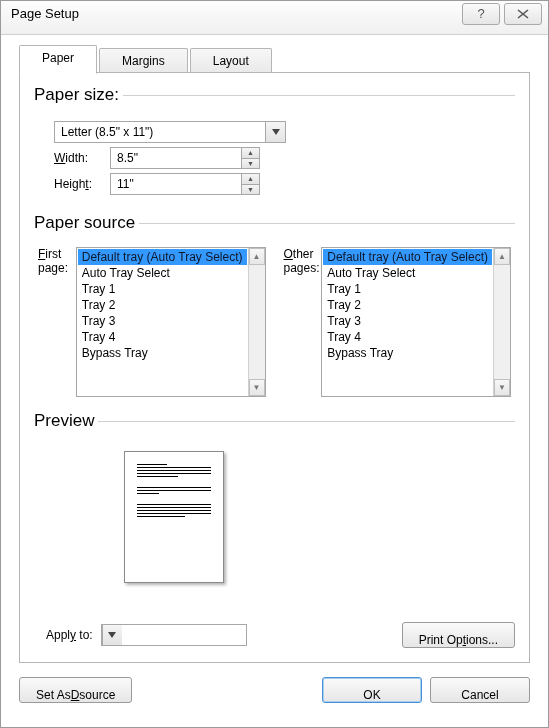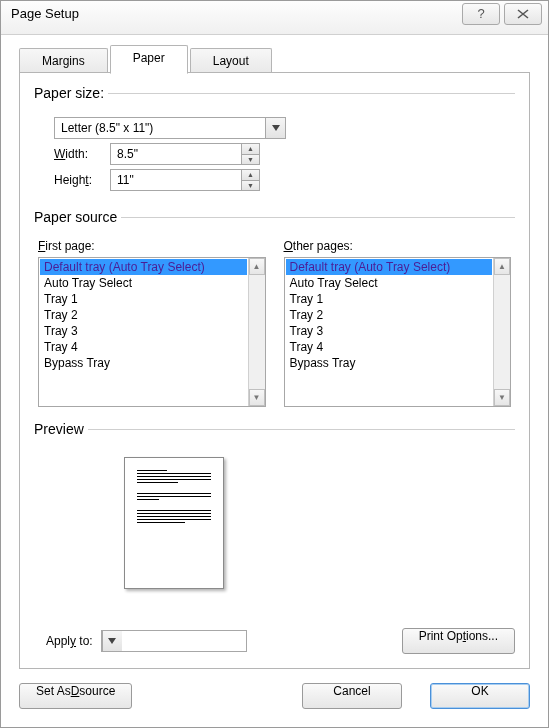--- a/index.html
+++ b/index.html
@@ -81,21 +81,21 @@
     display: flex;
     flex-direction: column;
   }
   fieldset.group {
     border: none;
     border-top: 1px solid #cfcfcf;
     margin: 0 0 10px 0;
     padding: 12px 2px 4px 2px;
   }
   fieldset.group > legend {
-    font-size: 14px;
+    font-size: 17px;
     padding: 0 4px 0 0;
     margin-left: -2px;
   }
   .row { display:flex; align-items:center; margin:4px 0 4px 18px; }
   .lbl { width: 56px; }
   .combo {
     display:flex; align-items:center;
     border:1px solid #a7a7a7; height:22px; background:#fff;
   }
   .combo .combo-text { flex:1; padding:0 6px; }
@@ -106,28 +106,28 @@
   }
   .spin {
     display:flex; border:1px solid #a7a7a7; height:22px; width:150px; background:#fff;
   }
   .spin .spin-text { flex:1; padding:0 6px; display:flex; align-items:center; }
   .spin .spin-btns { width:18px; border-left:1px solid #a7a7a7; display:flex; flex-direction:column; }
   .spin .sp { flex:1; background:linear-gradient(#f5f5f5,#e3e3e3); display:flex; align-items:center; justify-content:center; font-size:7px; color:#555; }
   .spin .sp + .sp { border-top:1px solid #a7a7a7; }
   .u { text-decoration: underline; }
   .cols { display:flex; gap:18px; margin:2px 2px 0 2px; }
-  .col { flex:1; display:flex; flex-direction:column; }
+  .col { flex:1; display:flex; flex-direction:row; }
   .col .listlabel { margin-bottom:4px; }
   .listbox {
     border:1px solid #a7a7a7; display:flex; height:150px; background:#fff;
   }
   .listbox .items { flex:1; padding:1px; overflow:hidden; }
   .listbox .item { padding:1px 4px; white-space:nowrap; }
-  .listbox .item.selected { background:#3399ff; color:#4c1d95; }
+  .listbox .item.selected { background:#3399ff; color:#0f172a; }
   .listbox .scroll {
     width:17px; border-left:1px solid #d0d0d0; background:#f0f0f0;
     display:flex; flex-direction:column;
   }
   .listbox .sc-btn { height:17px; background:linear-gradient(#f7f7f7,#e6e6e6); border:1px solid #c0c0c0; margin:0; display:flex; align-items:center; justify-content:center; font-size:8px; color:#777; }
   .listbox .sc-track { flex:1; }
   .preview-box {
     width:100px; height:132px; border:1px solid #8a8a8a;
     box-shadow: 2px 2px 3px rgba(0,0,0,0.3);
     margin: 8px 0 4px 88px;
@@ -137,25 +137,25 @@
   }
   .preview-box .ln { height:1px; background:#000; }
   .preview-box .gap { height:6px; }
   .bottom-row {
     display:flex; align-items:center; margin-top:6px;margin-left:12px;
   }
   .btn {
     height:26px; padding:0 16px;
     border:1px solid #9a9a9a; border-radius:3px;
     background:linear-gradient(#fafafa,#e6e6e6);
-    display:inline-flex; align-items:flex-start; justify-content:center;
+    display:inline-flex; align-items:flex-end; justify-content:center;
     font-size:12px;
   }
   .footer {
-    display:flex; align-items:center; padding:10px 18px 18px 18px; gap:28px;
+    display:flex; align-items:center; padding:10px 18px 24px 18px; gap:8px;
   }
   .btn.default { border:1px solid #4a90d9; box-shadow:0 0 0 1px #a7cdf0 inset; }
   .footer .btn { width:100px; }
   svg.tri { width:8px; height:8px; }
 </style>
 </head>
 <body>
 
 <div class="window">
   <div class="titlebar">
@@ -163,22 +163,22 @@
     <div class="tb-btn">?</div>
     <div class="tb-btn">
       <svg width="12" height="10">
           <path d="M1 1 L11 9 M11 1 L1 9" stroke="#555" stroke-width="1.6" fill="none"></path>
         </svg>
     </div>
   </div>
 
   <div class="client">
     <div class="tabs">
+      <div class="tab active">Paper</div>
       <div class="tab">Margins</div>
-      <div class="tab active">Paper</div>
       <div class="tab">Layout</div>
       <div class="tabstrip-line"></div>
     </div>
 
     <div class="tabpage">
 
       <fieldset class="group">
         <legend>Paper size:</legend>
         <div class="row">
           <div class="combo" style="width:232px;">
@@ -297,16 +297,16 @@
     </div>
   </div>
 
   <div class="footer">
     <div class="btn" style="width:auto;">
         <span>Set As </span>
         <span class="u">D</span>
         <span>source</span>
       </div>
     <div style="flex:1"></div>
+    <div class="btn default">OK</div>
     <div class="btn">Cancel</div>
-    <div class="btn default">OK</div>
   </div>
 </div>
 
 </body></html>

